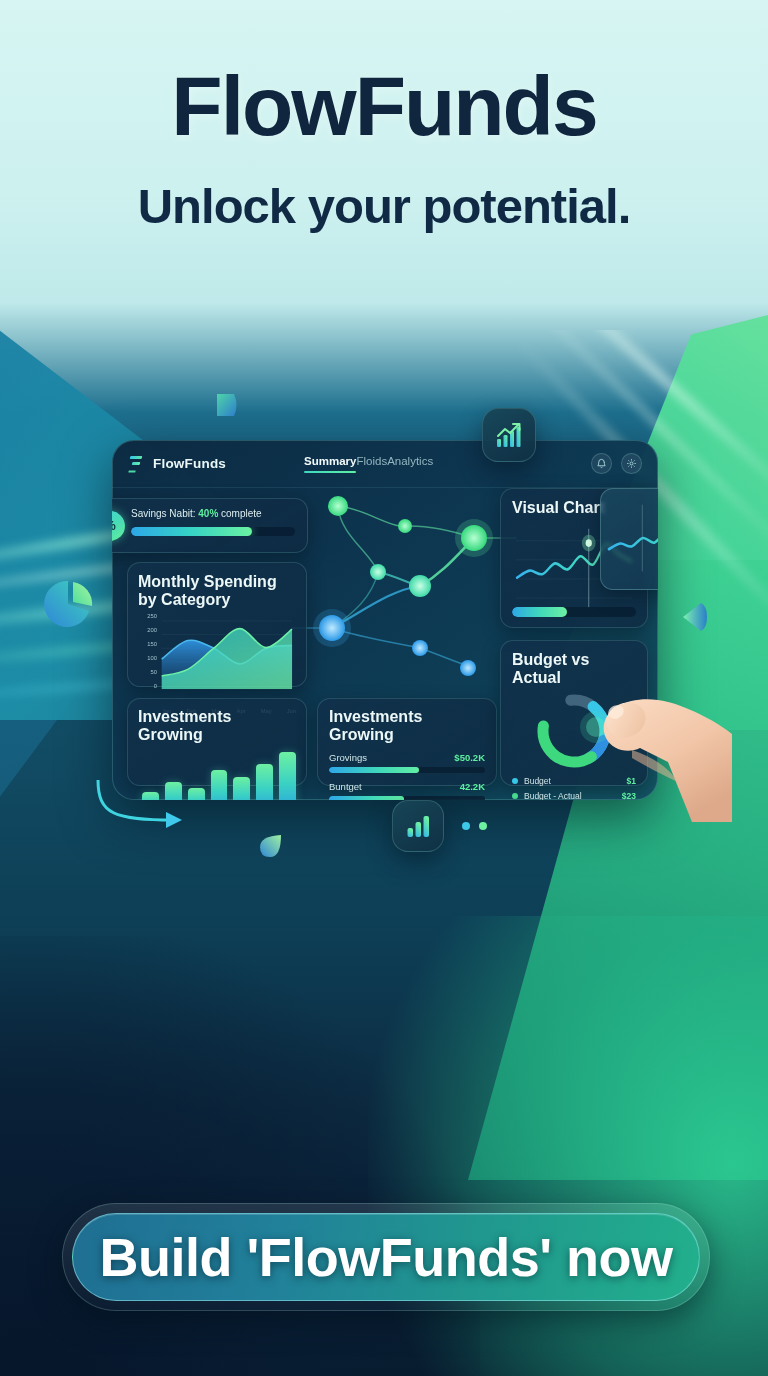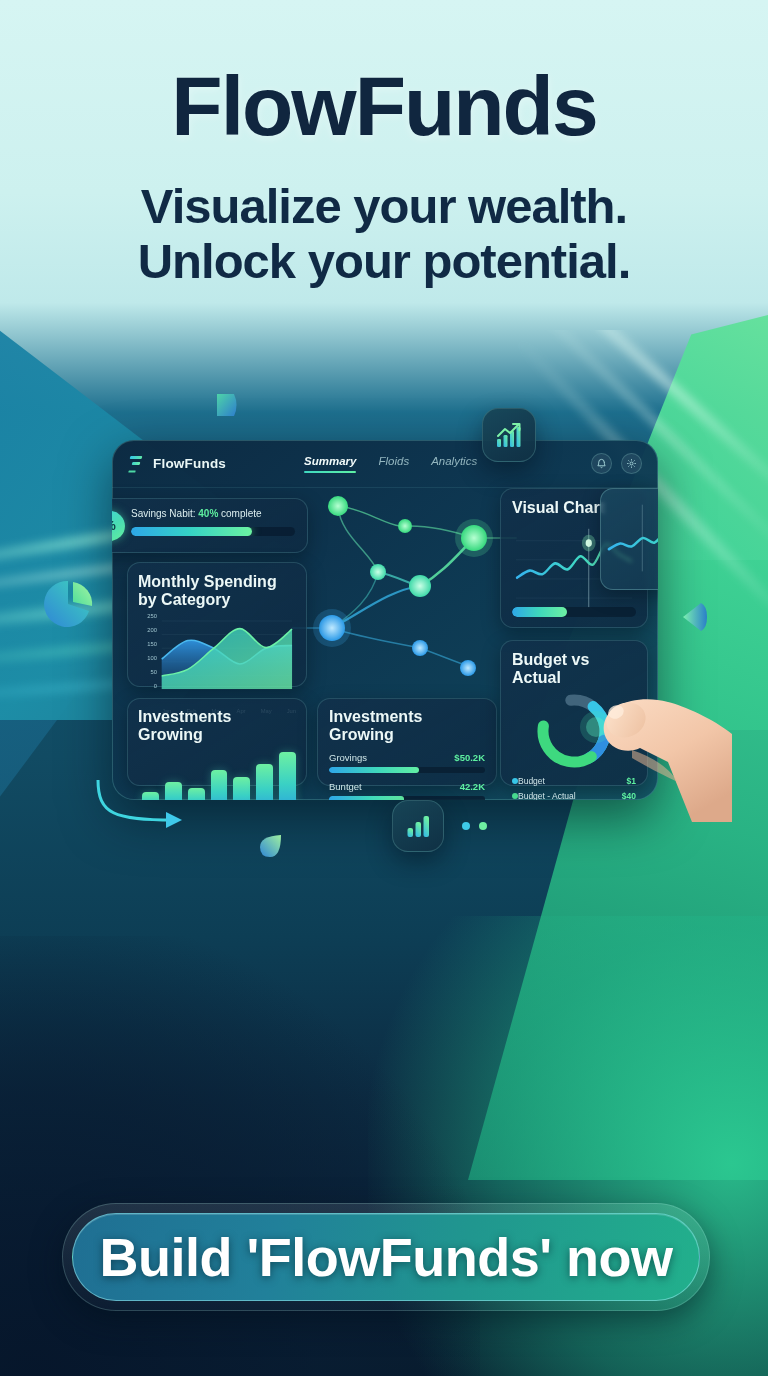--- a/index.html
+++ b/index.html
@@ -117,21 +117,21 @@
   .logo-mark::before {
     content:""; position:absolute; left:2px; top:1px; width:12px; height:3px;
     background:linear-gradient(90deg,#35c8e8,#5ee6a8); border-radius:1px; transform:skewX(-14deg);
   }
   .logo-mark::after {
     content:""; position:absolute; left:4px; top:7px; width:8px; height:3px;
     background:linear-gradient(90deg,#3ed2c9,#6df0ad); border-radius:1px; transform:skewX(-14deg);
     box-shadow:-2px 8px 0 -0.5px rgba(80,225,170,.95);
   }
   .logo-text { color:#eaf7f6; font-size:13.5px; font-weight:700; letter-spacing:.2px; }
-  .mock-tabs { display:flex; gap:22px; margin-left:78px;font-style:italic; }
+  .mock-tabs { display:flex; margin-left:78px; }
   .mock-tab { font-size:11.5px; color:#93b6bf; position:relative; padding-bottom:6px; }
   .mock-tab.active { color:#f2fbfa; font-weight:600; }
   .mock-tab.active::after {
     content:""; position:absolute; left:0; right:0; bottom:0; height:2px; border-radius:2px;
     background:linear-gradient(90deg,#3fd8c0,#5ef0a4);
   }
   .mock-actions { margin-left:auto; display:flex; gap:9px; }
   .icon-btn {
     width:21px; height:21px; border-radius:50%;
     background:rgba(255,255,255,.07); border:1px solid rgba(160,230,225,.22);
@@ -199,21 +199,21 @@
     left:488px; top:48px; width:118px; height:102px; z-index:6;
     background:linear-gradient(150deg, rgba(26,72,96,.82), rgba(20,58,82,.72));
     border:1px solid rgba(170,245,235,.26);
     backdrop-filter:blur(2px);
   }
 
   
   .c-budget { left:388px; top:200px; width:148px; height:146px; padding:10px 11px; }
   .donut-wrap { position:relative; margin:6px auto 0; width:92px; height:78px; }
   .legend { margin-top:4px; }
-  .lg-row { display:flex; align-items:center; margin-top:5px; }
+  .lg-row { display:flex; align-items:center; gap:6px; margin-top:5px; }
   .lg-dot { width:6px; height:6px; border-radius:50%; flex:none; }
   .lg-name { font-size:8.5px; color:#cfe6e8; }
   .lg-val { font-size:8.5px; color:#5ef0a0; font-weight:700; margin-left:auto; }
 
   
   .tile {
     position:absolute; border-radius:16px; z-index:9;
     background:linear-gradient(150deg, rgba(24,70,88,.95), rgba(16,48,68,.95));
     border:1px solid rgba(150,235,225,.20);
     box-shadow:0 10px 24px rgba(3,16,28,.45);
@@ -282,21 +282,20 @@
   </div>
   <div class="ribbons-r">
     <div class="rbr rbr1"></div>
       <div class="rbr rbr2"></div>
       <div class="rbr rbr3"></div>
   </div>
 
   <div class="header">
     <div class="brand-title">FlowFunds</div>
     <div class="tagline">
-      <div>Visualize your wealth.</div>
       <div>Unlock your potential.</div>
     </div>
   </div>
 
   <svg class="deco flag-deco" viewBox="0 0 26 36">
     <defs>
         <linearGradient id="gflag" x1="0" y1="0" x2="1" y2="1">
       <stop offset="0" stop-color="#4fd8a8"></stop>
           <stop offset="1" stop-color="#2f7fd0"></stop>
         </linearGradient>
@@ -520,21 +519,21 @@
       </div>
       <div class="legend">
         <div class="lg-row">
           <span class="lg-dot" style="background:#37c6e8"></span>
           <span class="lg-name">Budget</span>
           <span class="lg-val">$1</span>
         </div>
         <div class="lg-row">
           <span class="lg-dot" style="background:#47d98f"></span>
           <span class="lg-name">Budget - Actual</span>
-          <span class="lg-val">$40</span>
+          <span class="lg-val">$23</span>
         </div>
       </div>
     </div>
   </div>
 
   <div class="tile tile-top">
     <svg width="30" height="30" viewBox="0 0 30 30">
       <defs>
           <linearGradient id="tg1" x1="0" y1="1" x2="1" y2="0">
         <stop offset="0" stop-color="#2fb6e8"></stop>

